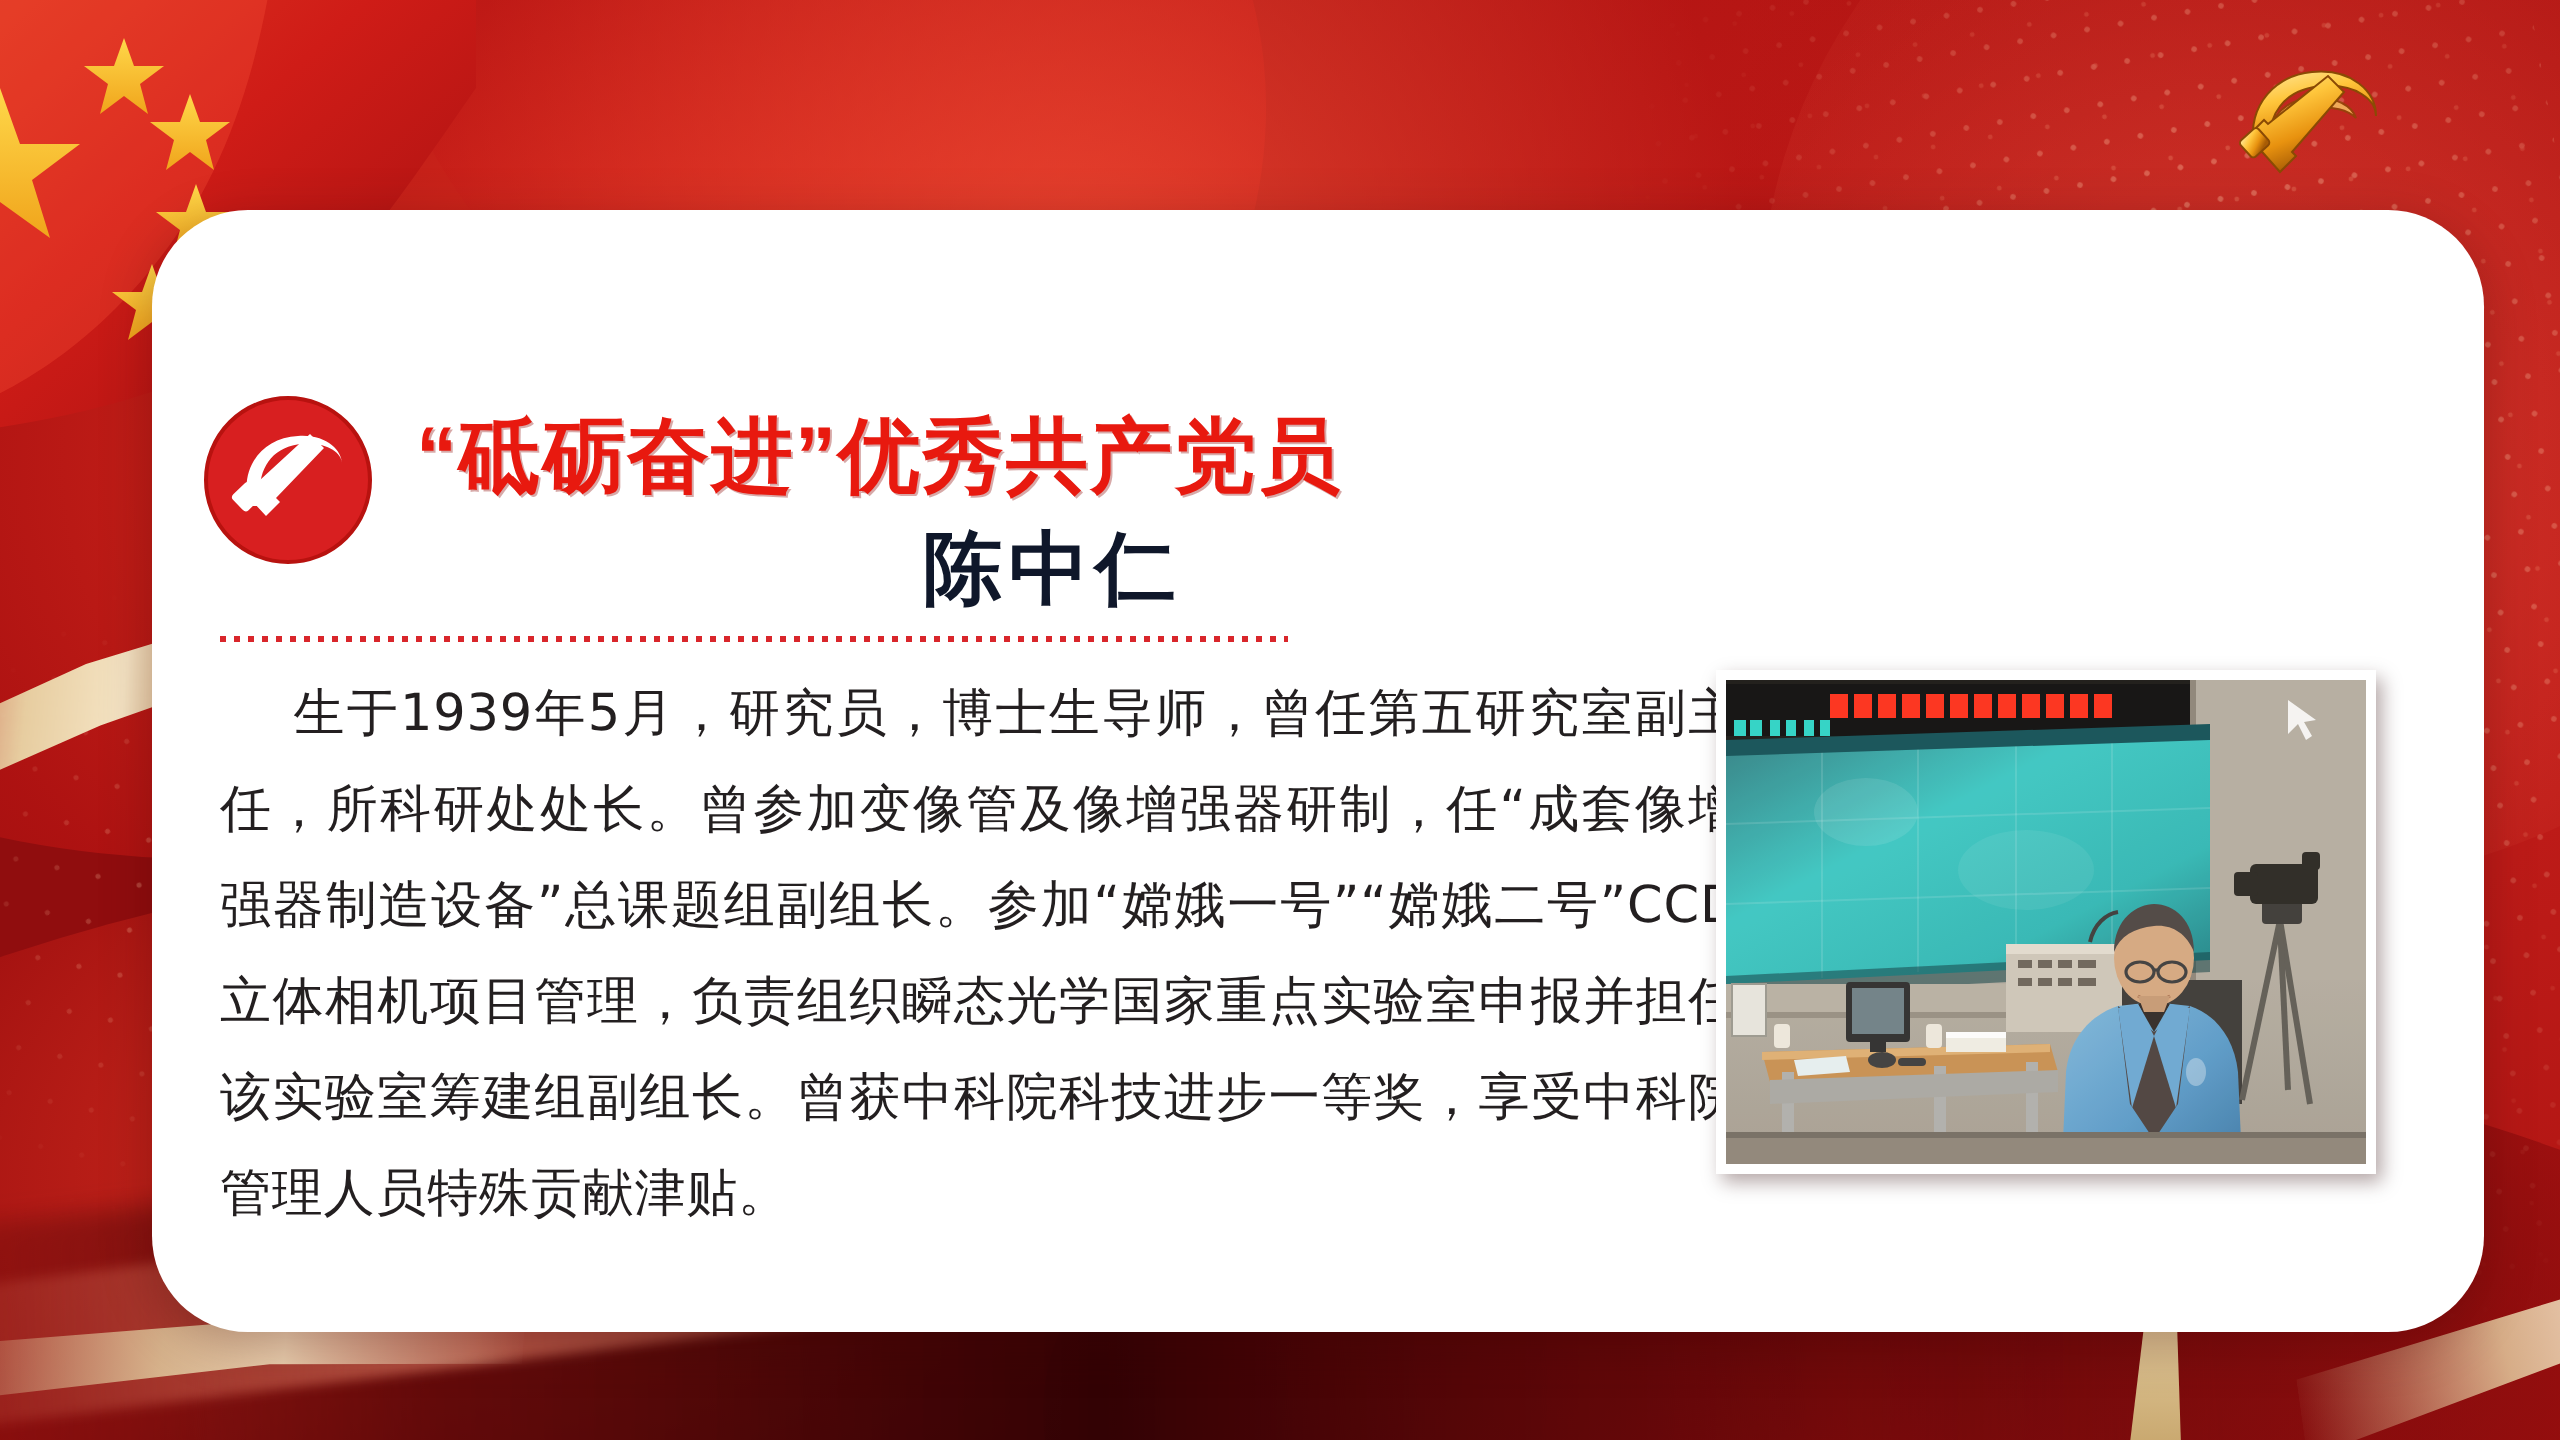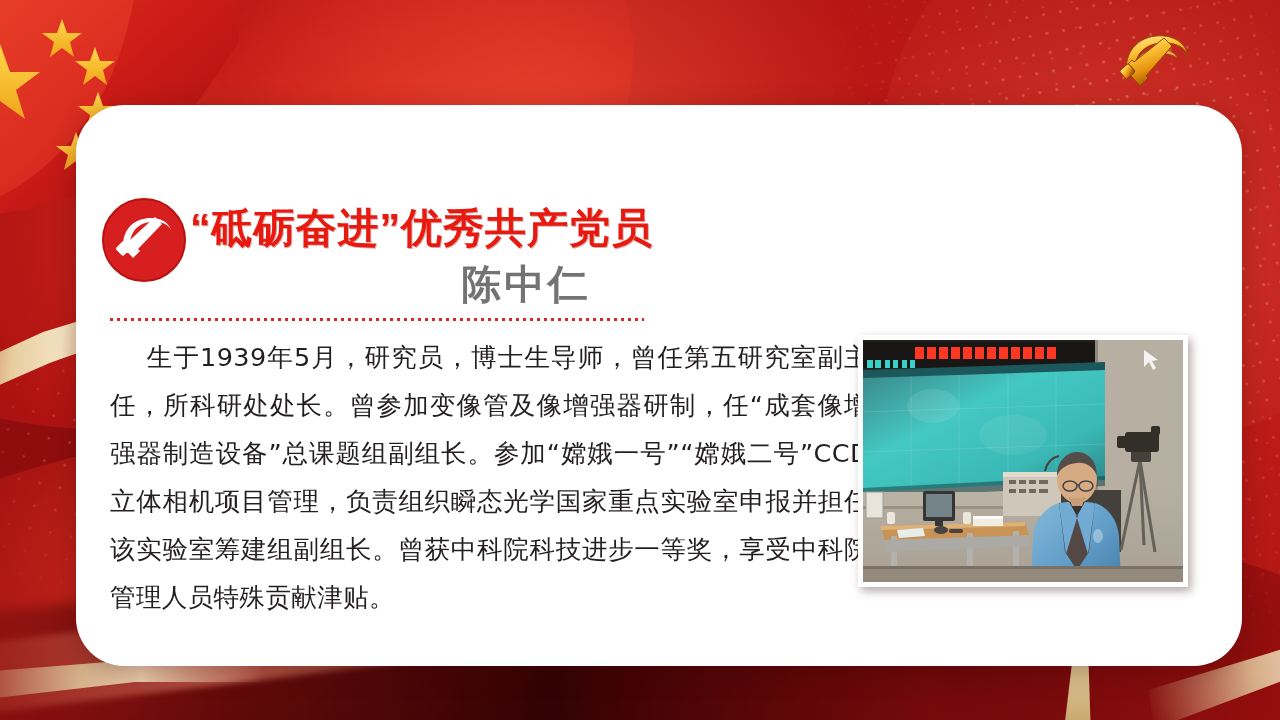--- a/index.html
+++ b/index.html
@@ -100,30 +100,30 @@
     background:#ffffff;border-radius:48px;
     box-shadow:0 6px 26px rgba(60,0,0,.30);
   }
 
   
   .badge{position:absolute;left:25px;top:92px;width:86px;height:86px;}
   .badge svg{display:block;width:100%;height:100%;}
 
   
   .title-main{
-    position:absolute;left:114px;top:96px;width:660px;
+    position:absolute;left:132px;top:96px;width:660px;
     font-size:41px;font-weight:bold;letter-spacing:1px;
     color:#e8190f;white-space:nowrap;
     text-shadow:1px 1px 0 rgba(140,10,5,.35);
   }
   .title-name{
     position:absolute;left:120px;top:152px;width:660px;
     text-align:center;
     font-size:40px;font-weight:bold;letter-spacing:3px;
-    color:#737373;
+    color:#0f172a;
     font-family:Liberation Mono, monospace;
   }
 
   .divider{
     position:absolute;left:34px;top:213px;width:534px;height:3px;
     background-image:linear-gradient(90deg,#d9262b 0 3px, rgba(255,255,255,0) 3px 7px);
     background-size:7px 3px;background-repeat:repeat-x;
   }
 
   

